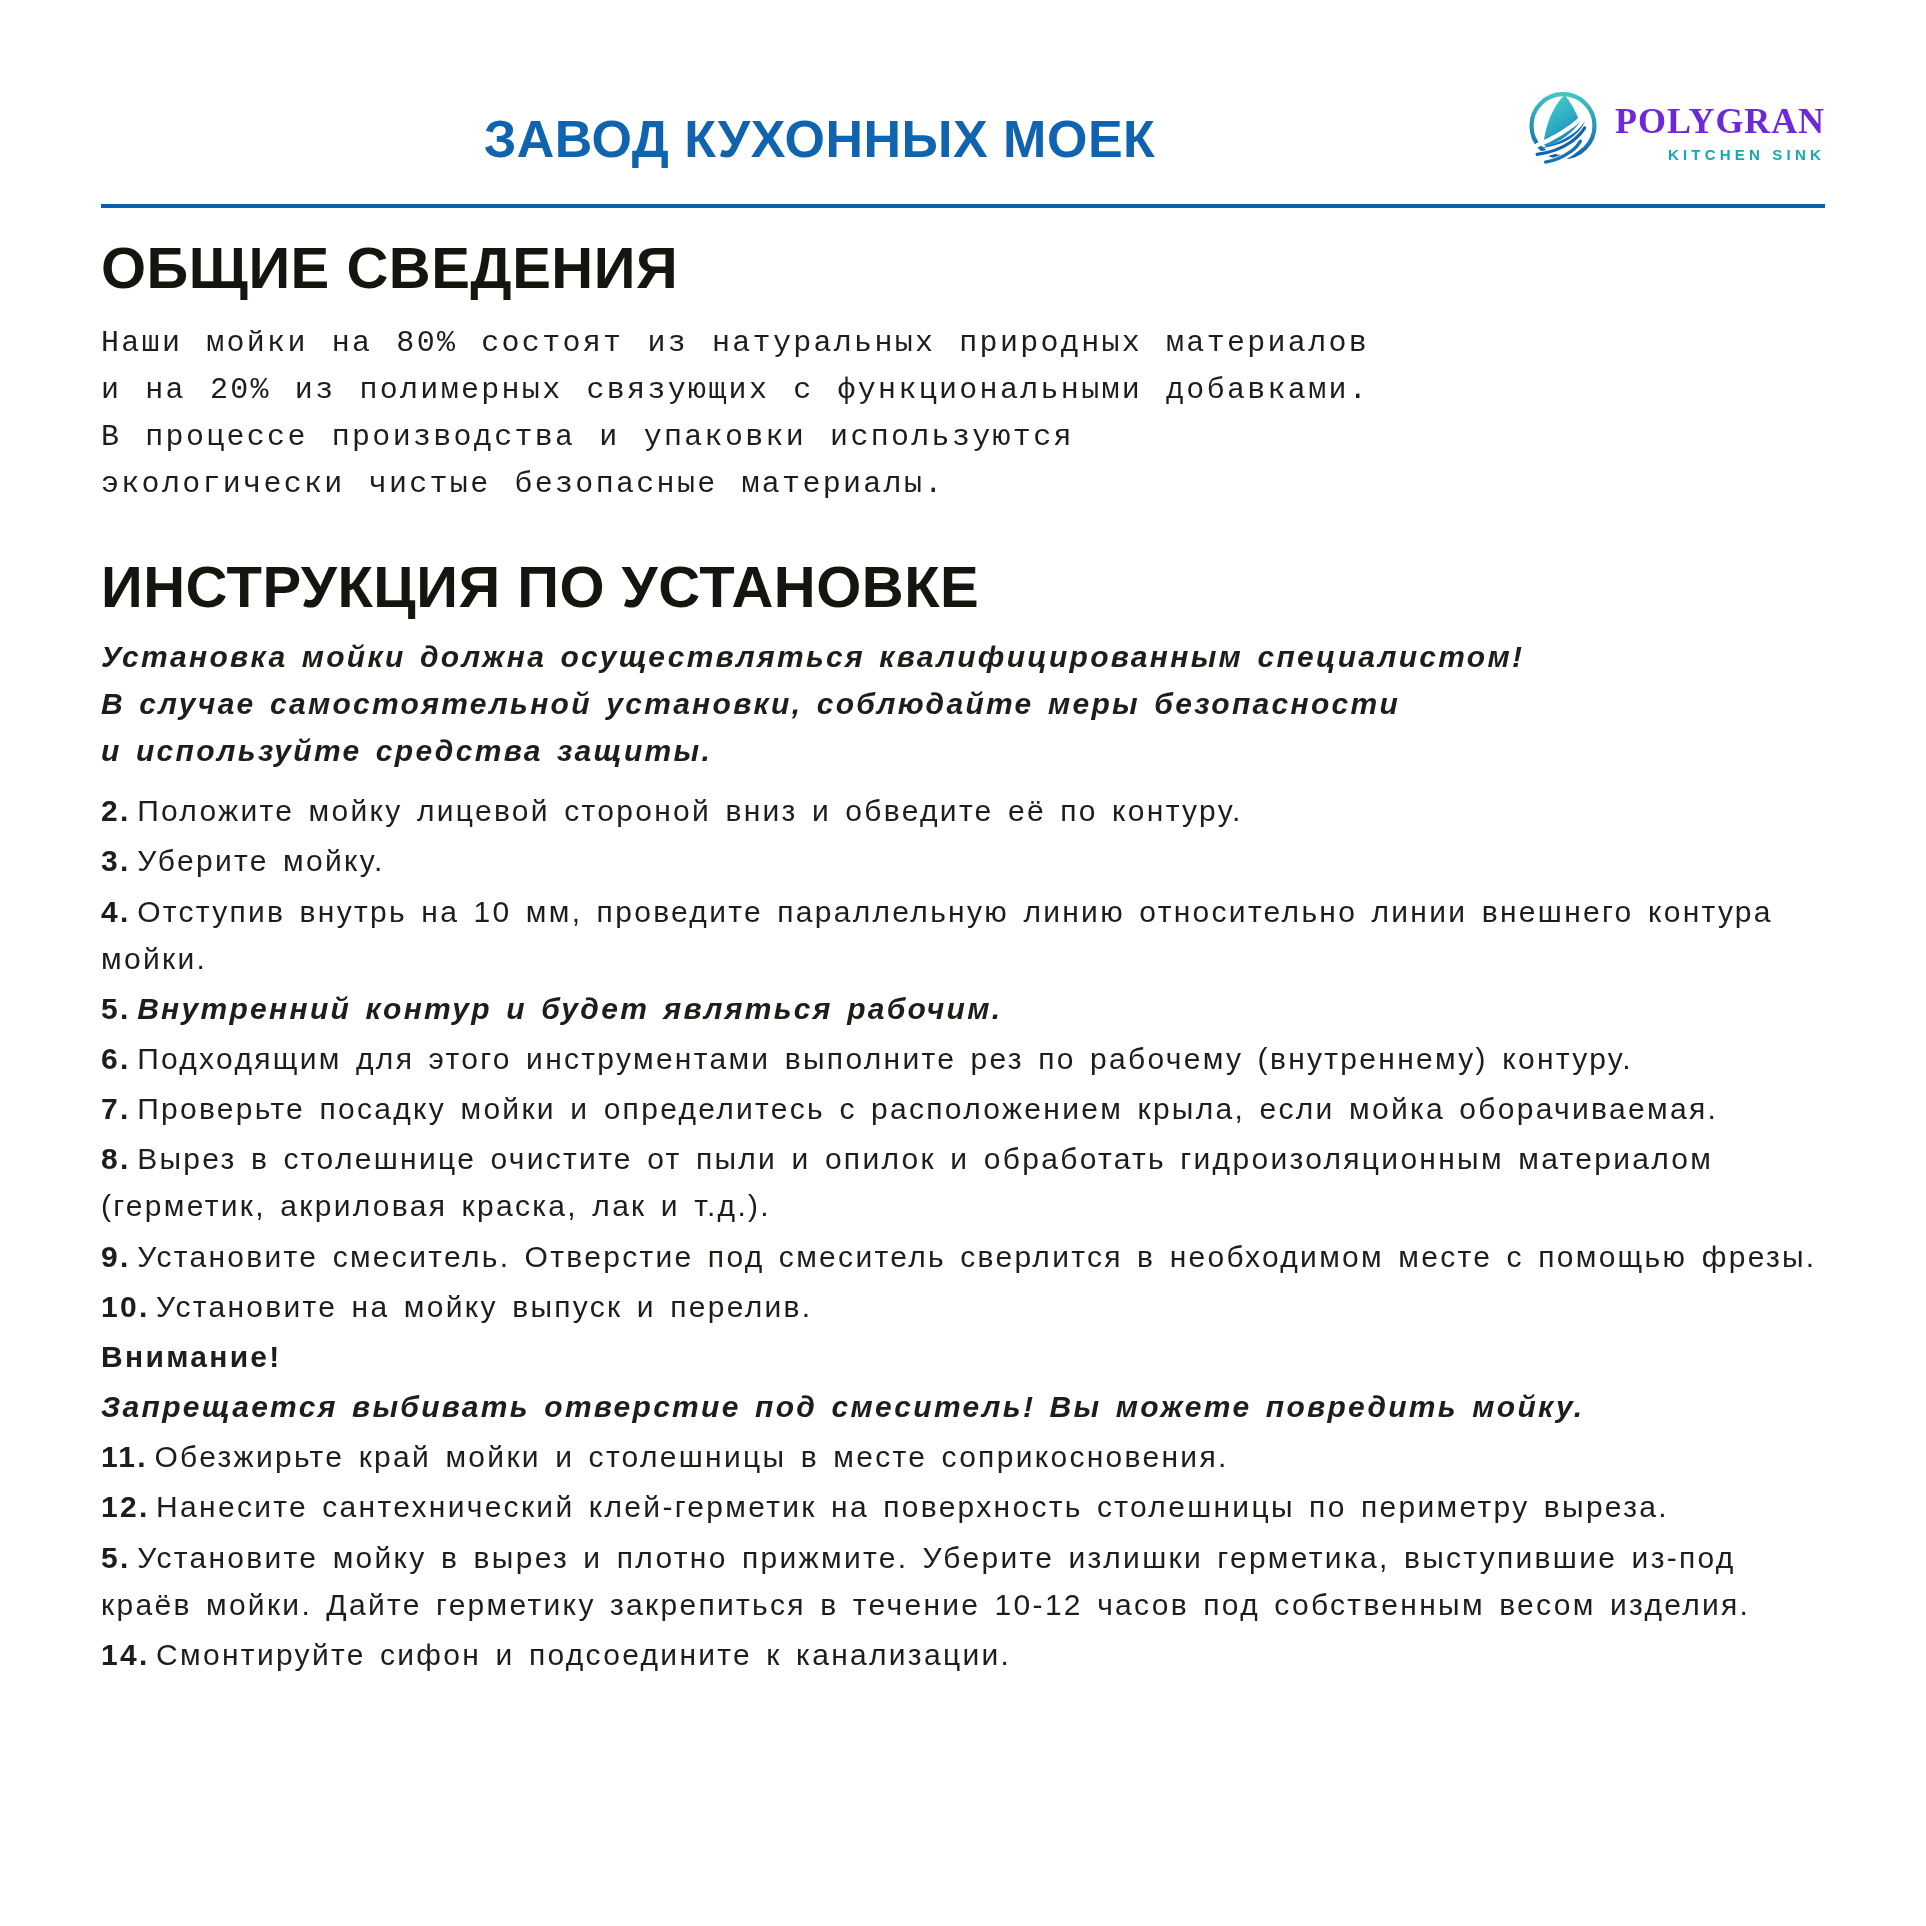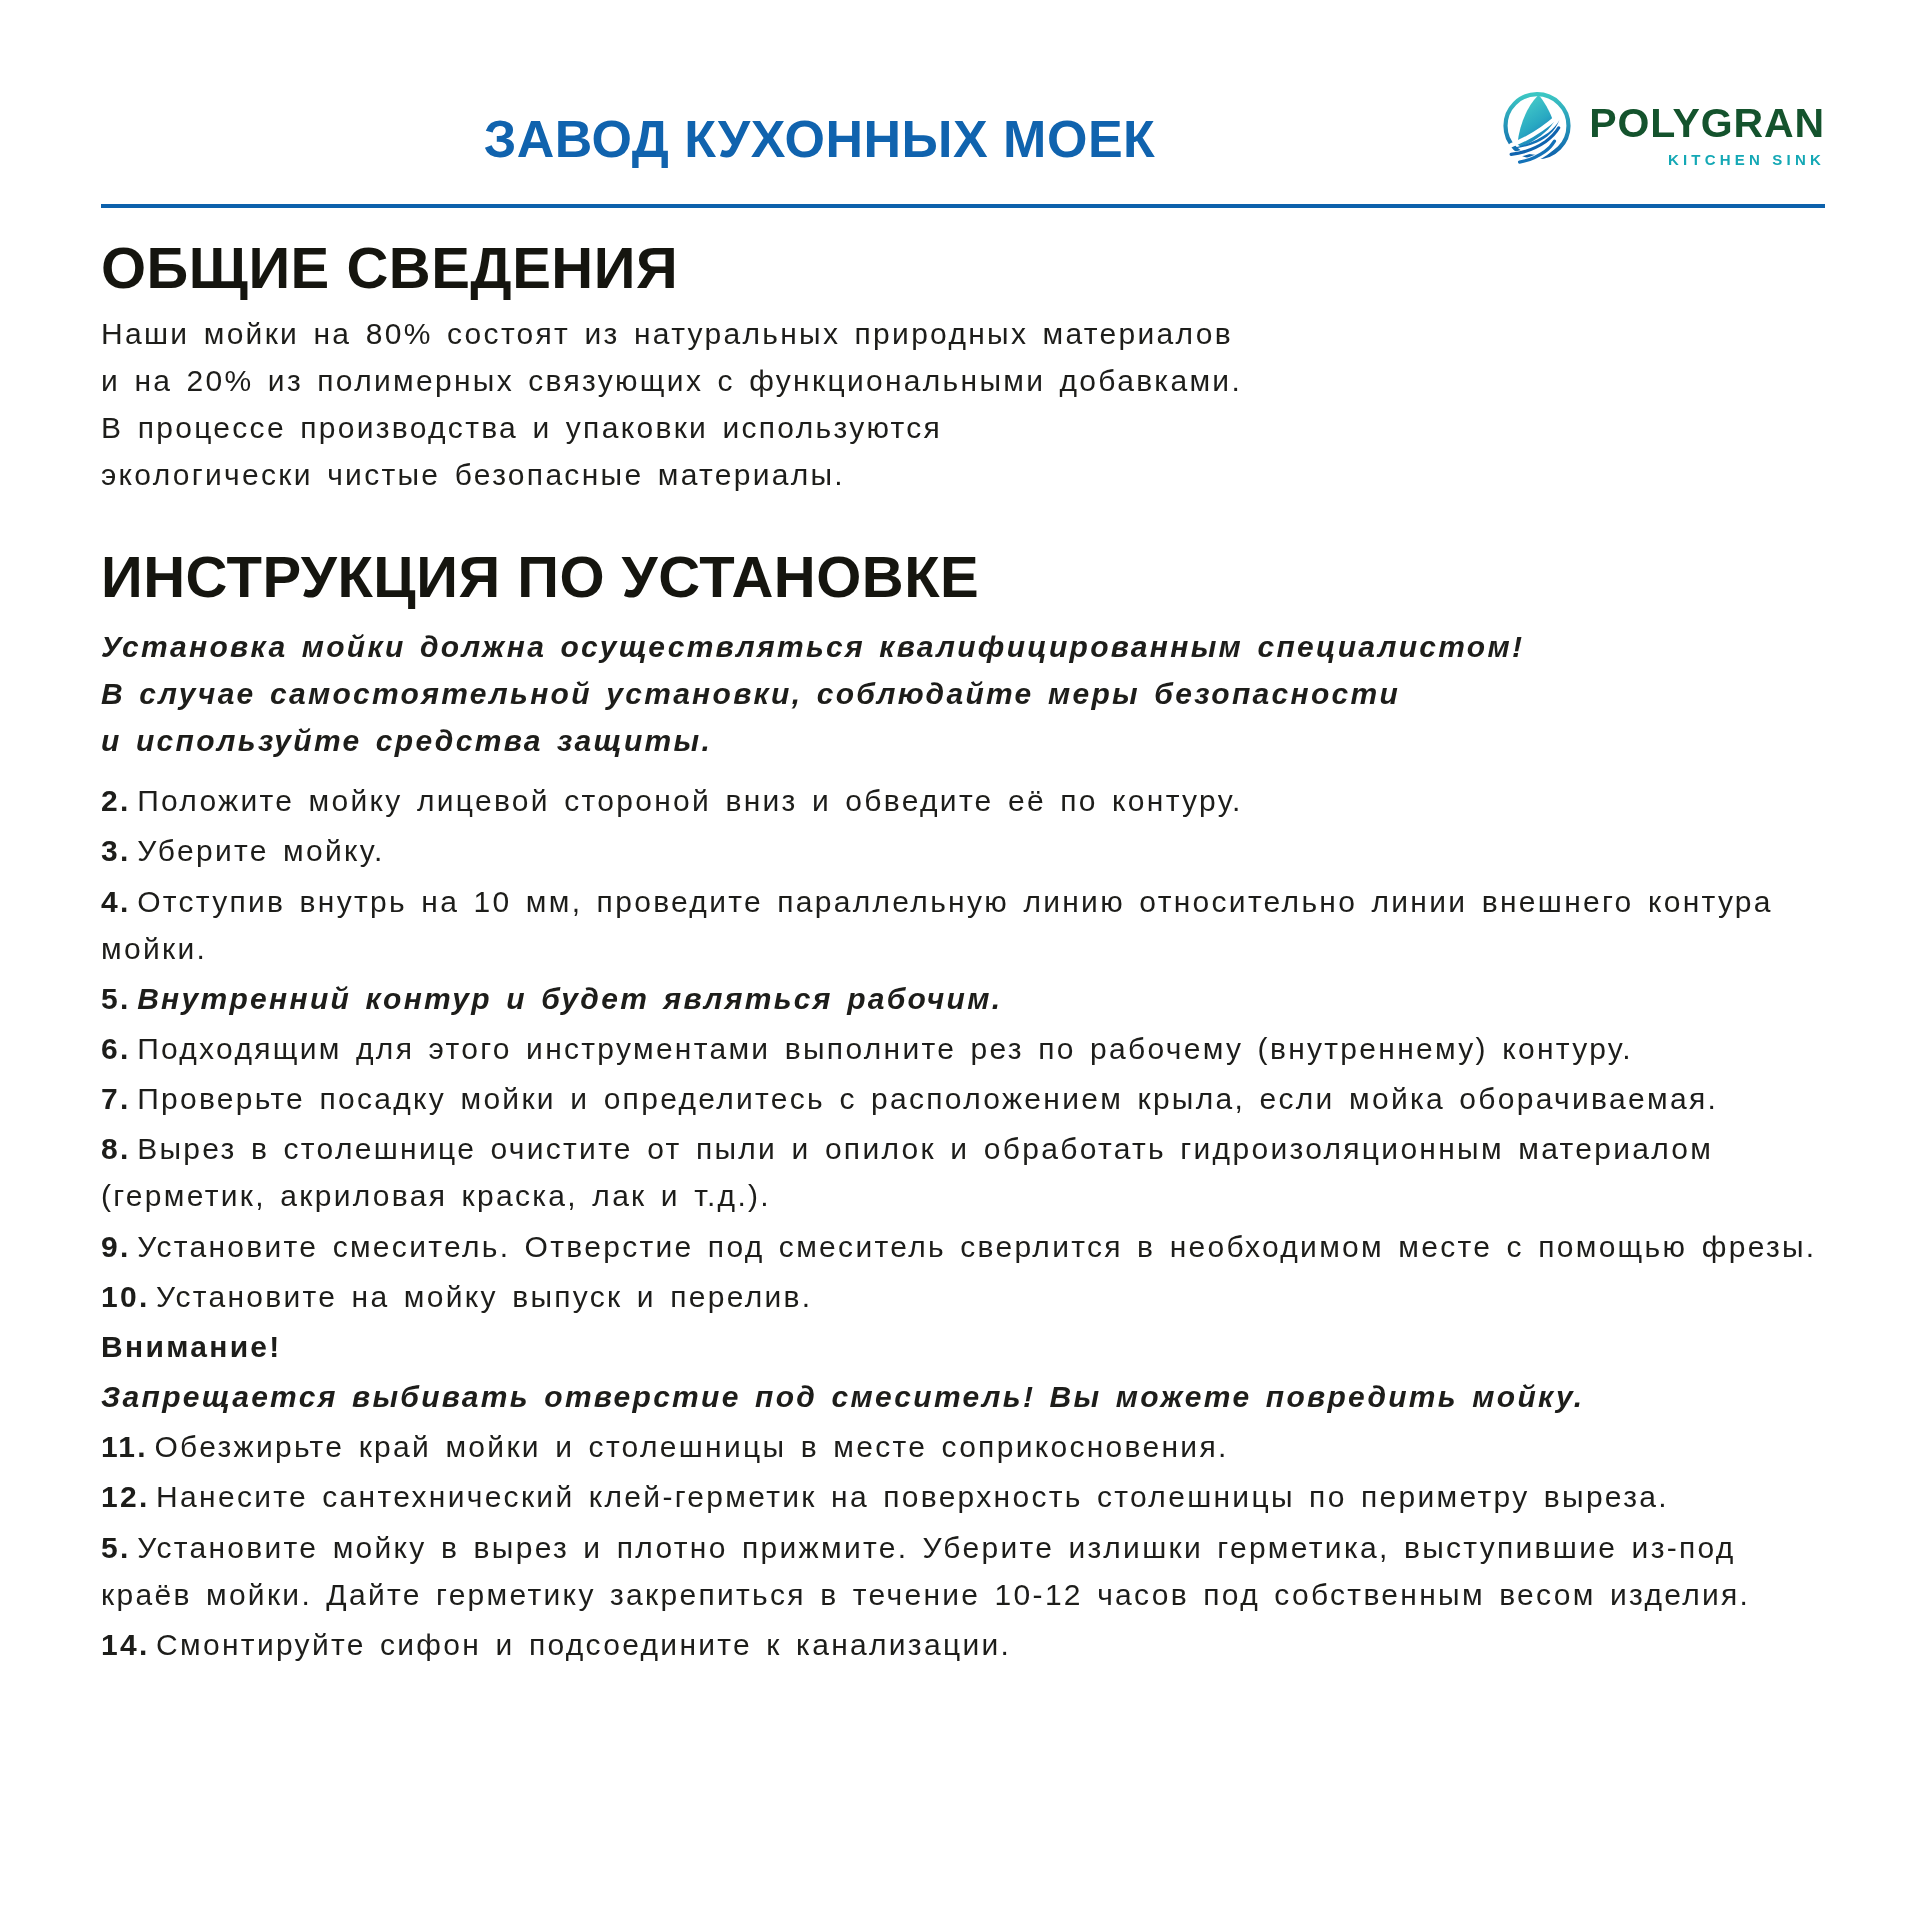--- a/index.html
+++ b/index.html
@@ -13,37 +13,37 @@
   .header{position:relative;height:200px;border-bottom:4.6px solid #0d61ac;}
   .doc-title{
     position:absolute;left:0;right:287px;top:105px;
     text-align:center;font-size:52px;font-weight:700;letter-spacing:0.5px;
     color:#1063ae;white-space:nowrap;
   }
   .logo-group{position:absolute;right:0;top:86px;display:flex;align-items:flex-start;}
   .logo-mark{width:70px;height:77px;margin-right:17.6px;}
   .logo-text{display:flex;flex-direction:column;align-items:flex-end;}
   .logo-brand{
-    font-size:41px;font-weight:700;line-height:1;letter-spacing:0.9px;
-    color:#14532d;margin-top:13px;white-space:nowrap;
+    font-size:36px;font-weight:700;line-height:1;letter-spacing:0.9px;
+    color:#6d28d9;margin-top:13px;white-space:nowrap;font-family:Liberation Serif, serif;
   }
   .logo-tagline{
     font-size:15px;font-weight:700;letter-spacing:4.2px;
     color:#14a8b5;margin-top:6.5px;white-space:nowrap;text-align:right;
   }
   
   .section-heading{
     font-size:58px;font-weight:700;letter-spacing:0.5px;color:#15150f;
     margin:24px 0 0 0;line-height:1.25;
   }
   .body-text{
     font-size:30px;line-height:47px;letter-spacing:2.3px;word-spacing:3.7px;
     color:#1d1d1a;
   }
-  .general-text{margin:5px 0 0 0;white-space:pre-line;}
+  .general-text{margin:15px 0 0 0;white-space:pre-line;font-family:Liberation Mono, monospace;}
   .install-heading{margin-top:43px;}
   .install-intro{
     margin:10.2px 0 0 0;white-space:pre-line;
     font-weight:700;font-style:italic;
   }
   .steps{margin-top:13px;}
   .step{margin:0 0 3.2px 0;}
   .step-number{font-weight:700;margin-right:6.5px;}
   .style-bold .step-text{font-weight:700;}
   .style-bold-italic .step-text{font-weight:700;font-style:italic;}

